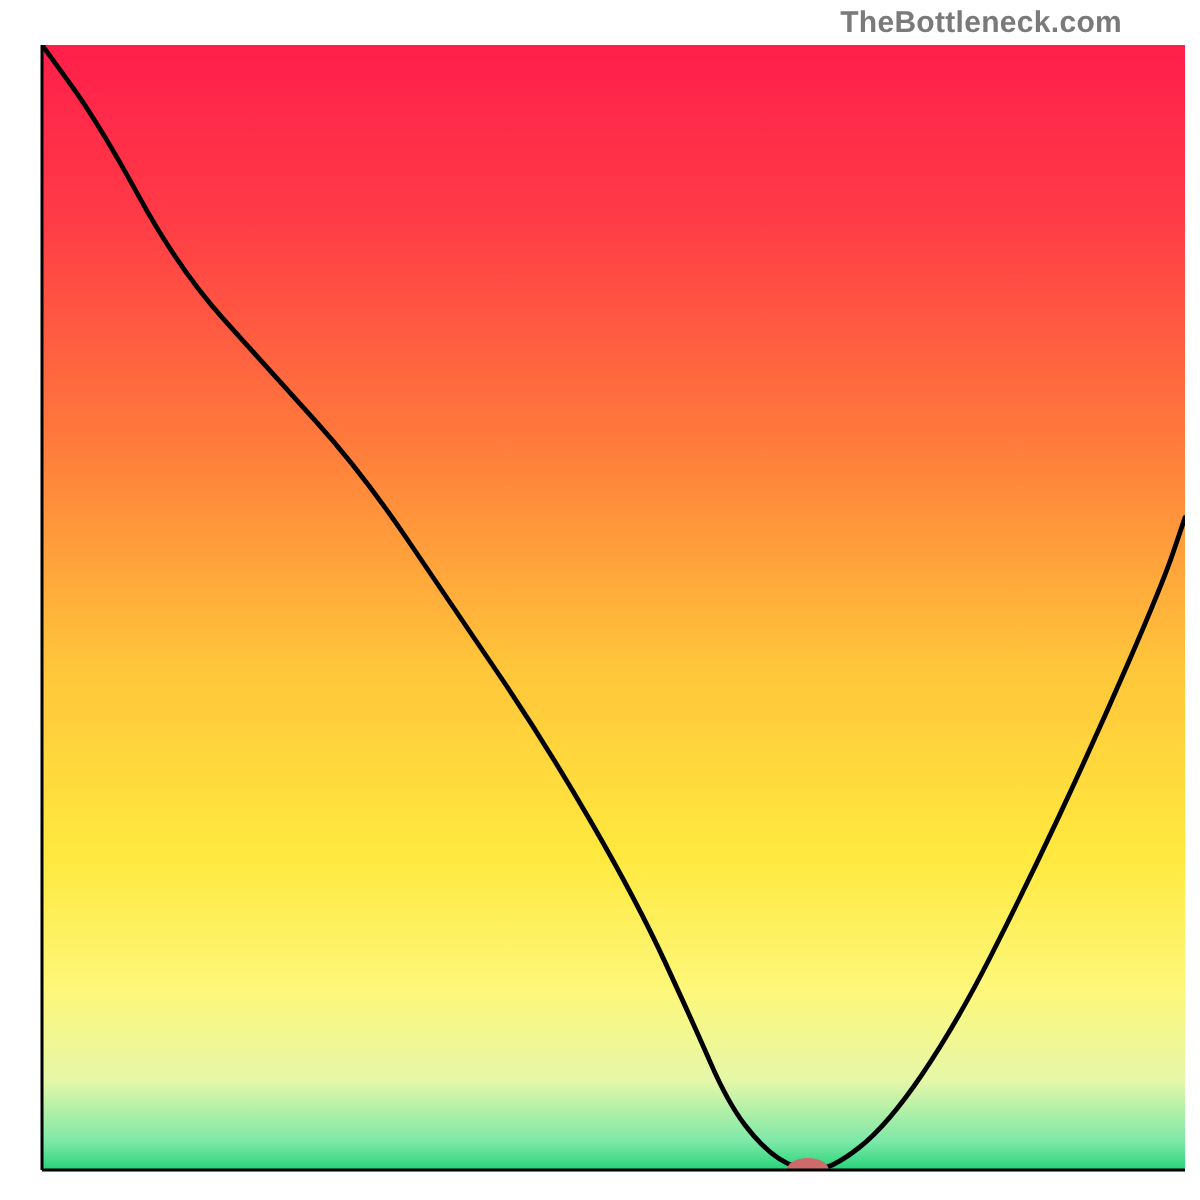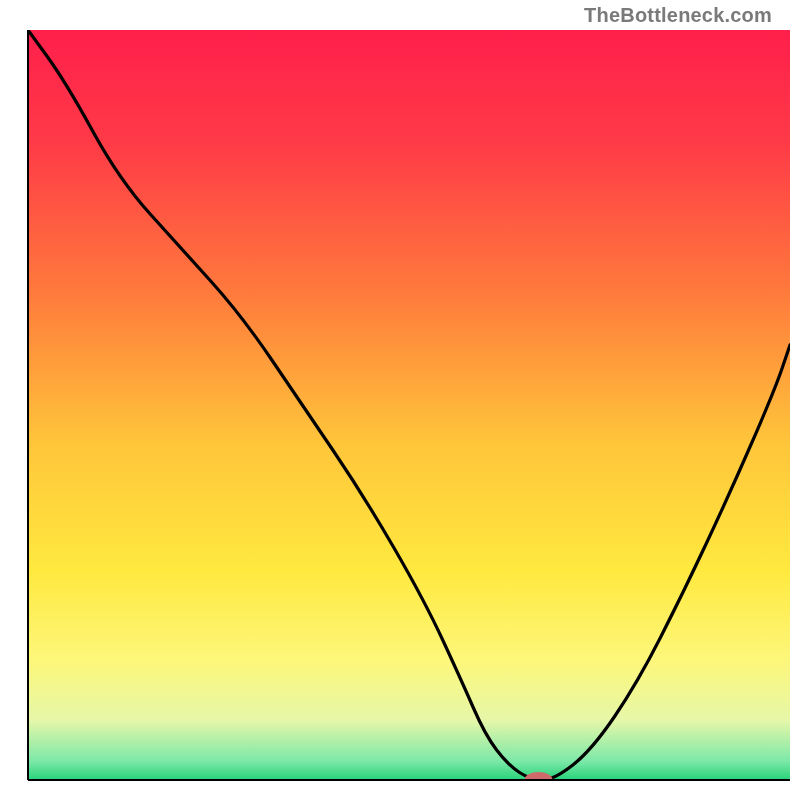--- a/index.html
+++ b/index.html
@@ -8,21 +8,20 @@
     width: 800px;
     height: 800px;
     overflow: hidden;
     font-family: Arial, Helvetica, sans-serif;
     background: #fff;
   }
   .wrap {
     position: relative;
     width: 760px;
     height: 800px;
-    padding-left: 24px;
   }
   .watermark {
     position: absolute;
     top: 4px;
     right: 12px;
     font-size: 20px;
     font-weight: 600;
     color: #7a7a7a;
     letter-spacing: 0.2px;
     z-index: 5;

